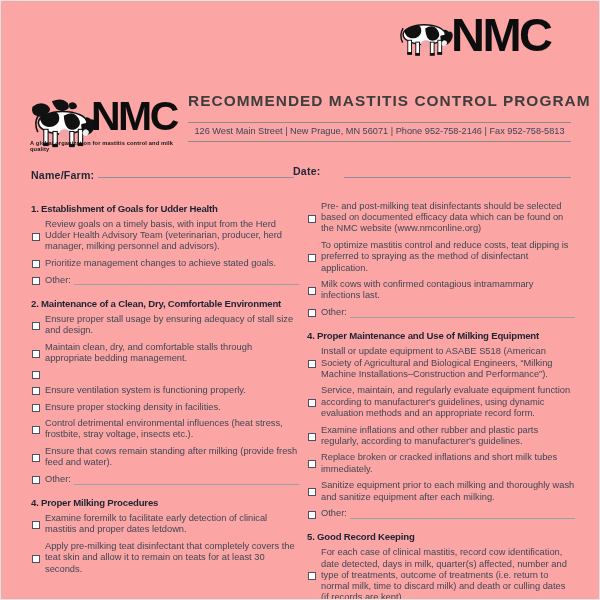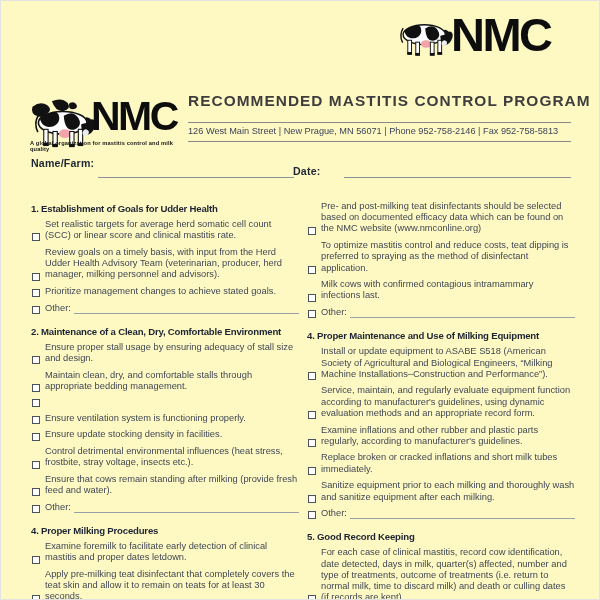--- a/index.html
+++ b/index.html
@@ -1,45 +1,45 @@
 <!DOCTYPE html>
 <html><head>
 <meta charset="utf-8">
 <style>
   html,body{margin:0;padding:0;background:#fff;}
-  .page{position:relative;width:598px;height:598px;background:#fef9c3;overflow:hidden;
+  .page{position:relative;width:598px;height:598px;background:#fca5a5;overflow:hidden;
         border:1px solid #e3e3e3;font-family:"Liberation Sans",sans-serif;}
   .abs{position:absolute;}
   .brand{font-weight:800;color:#0d0d0d;letter-spacing:-2.5px;line-height:1;
          font-family:"Liberation Sans",sans-serif;}
   #top-brand{left:450px;top:10px;font-size:47px;}
   #top-cow{left:394px;top:12px;}
   #hdr-cow{left:28px;top:97px;}
   #hdr-brand{left:90px;top:95px;font-size:41px;}
   #hdr-tagline{left:29px;top:139px;font-size:5.7px;font-weight:700;color:#151515;
                letter-spacing:0.15px;width:160px;}
   #doc-title{left:187px;top:91px;width:383px;font-size:15.4px;font-weight:bold;
              color:#3d3d3d;letter-spacing:1.05px;white-space:nowrap;}
   #rule1{left:187px;top:121px;width:383px;border-top:1.3px solid #8a8a8a;}
   #rule2{left:187px;top:140px;width:383px;border-top:1.3px solid #8a8a8a;}
-  #doc-address{left:187px;top:125px;width:383px;font-size:9.2px;
+  #doc-address{left:187px;top:125px;width:383px;text-align:center;font-size:9.2px;
                color:#3c4458;}
   .fieldlabel{font-size:10.6px;font-weight:bold;color:#1d2635;letter-spacing:0.2px;}
-  #namefarm-label{left:30px;top:156px;}
+  #namefarm-label{left:30px;top:168px;}
   #date-label{left:292px;top:164px;}
   .writeline{border-bottom:1px solid #8a909c;height:0;}
   #namefarm-line{left:97px;top:176px;width:196px;}
   #date-line{left:343px;top:176px;width:227px;}
   .col{position:absolute;top:200px;}
   #col-left{left:30px;width:268px;}
   #col-right{left:306px;width:268px;}
   .sec{font-weight:bold;font-size:9.6px;letter-spacing:-0.2px;color:#1c2433;
        margin:12px 0 5px 0;white-space:nowrap;}
   .col .sec:first-child{margin-top:2px;}
-  .item{display:flex;align-items:flex-end;margin-bottom:5.5px;font-size:9.3px;
+  .item{display:flex;align-items:center;margin-bottom:5.5px;font-size:9.3px;
         line-height:11.2px;color:#3f4754;}
   .cb{width:6px;height:6px;border:1px solid #4a5160;background:#fff;flex:0 0 auto;
       margin:1.5px 5px 0 1px;}
   .txt{flex:0 1 auto;}
   .fill{flex:1 1 auto;border-bottom:1px solid #9aa0a8;margin-left:3px;height:9px;}
   svg.defsonly{position:absolute;width:0;height:0;}
 </style>
 </head>
 <body>
 
@@ -105,24 +105,20 @@
 
   <div id="namefarm-label" class="abs fieldlabel">Name/Farm:</div>
   <div id="namefarm-line" class="abs writeline"></div>
   <div id="date-label" class="abs fieldlabel">Date:</div>
   <div id="date-line" class="abs writeline"></div>
 
   <div id="col-left" class="col">
       <div class="sec">1. Establishment of Goals for Udder Health</div>
       <div class="item">
         <span class="cb"></span>
-        <span class="txt">Set realistic targets for average herd somatic cell count (SCC) or linear score and clinical mastitis rate.</span>
-      </div>
-      <div class="item">
-        <span class="cb"></span>
         <span class="txt">Review goals on a timely basis, with input from the Herd Udder Health Advisory Team (veterinarian, producer, herd manager, milking personnel and advisors).</span>
       </div>
       <div class="item">
         <span class="cb"></span>
         <span class="txt">Prioritize management changes to achieve stated goals.</span>
       </div>
       <div class="item">
         <span class="cb"></span>
         <span class="txt">Other:</span>
         <span class="fill"></span>
@@ -138,21 +134,21 @@
       </div>
       <div class="item">
         <span class="cb"></span>
       </div>
       <div class="item">
         <span class="cb"></span>
         <span class="txt">Ensure ventilation system is functioning properly.</span>
       </div>
       <div class="item">
         <span class="cb"></span>
-        <span class="txt">Ensure update stocking density in facilities.</span>
+        <span class="txt">Ensure proper stocking density in facilities.</span>
       </div>
       <div class="item">
         <span class="cb"></span>
         <span class="txt">Control detrimental environmental influences (heat stress, frostbite, stray voltage, insects etc.).</span>
       </div>
       <div class="item">
         <span class="cb"></span>
         <span class="txt">Ensure that cows remain standing after milking (provide fresh feed and water).</span>
       </div>
       <div class="item">

